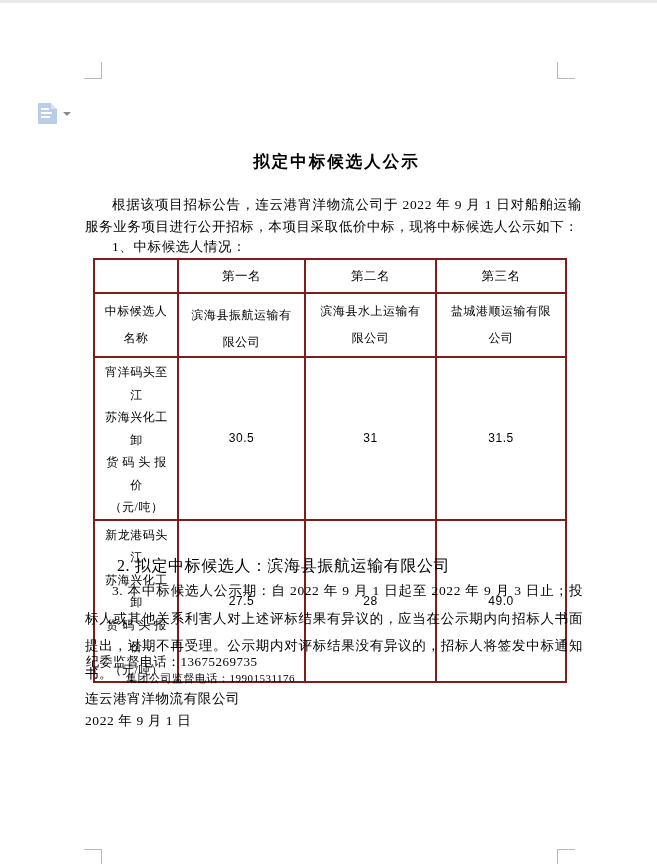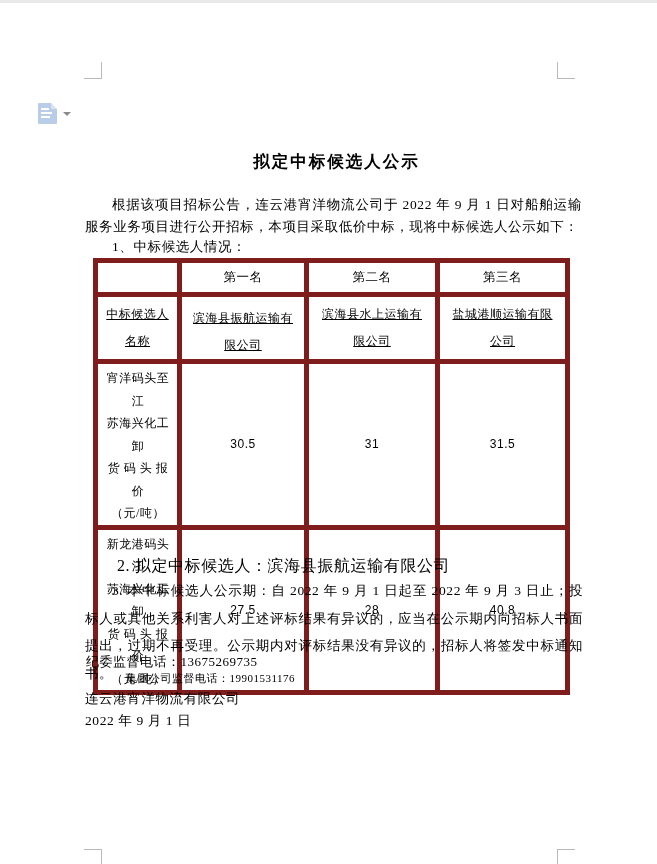--- a/index.html
+++ b/index.html
@@ -37,25 +37,25 @@
     font-size: 16.5px; font-weight: bold; letter-spacing: 2px; }
   .doc-subtitle { position: absolute; left: 8px; top: 151px; width: 657px; text-align: center;
     font-size: 16.5px; font-weight: bold; letter-spacing: 2px; }
 
   .intro { position: absolute; left: 85px; top: 194px; width: 497px;
     font-size: 13.5px; line-height: 21.5px; letter-spacing: 0.6px; text-indent: 2em; text-align: justify; }
   .sec1 { position: absolute; left: 85px; top: 238px; width: 497px;
     font-size: 13.5px; letter-spacing: 0.6px; text-indent: 2em; }
 
   table.bid { position: absolute; left: 93px; top: 258px; border-collapse: collapse; table-layout: fixed; }
-  table.bid td { border: 5px solid #7f1d1d; text-align: center; vertical-align: middle;
+  table.bid td { border: 2px solid #7f1d1d; text-align: center; vertical-align: middle;
     font-size: 12px; letter-spacing: 0.5px; overflow: hidden; }
   col.c1 { width: 84px; } col.c2 { width: 127px; } col.c3 { width: 131px; } col.c4 { width: 130px; }
   tr.hrow td { height: 34px; font-size: 12.5px; }
-  tr.nrow td { height: 57px; line-height: 27px; white-space: pre-line; text-decoration: underline; }
+  tr.nrow td { height: 57px; line-height: 27px; white-space: pre-line; }
   tr.nrow td.cotop { vertical-align: top; padding-top: 8px; }
   tr.prow td { height: 90px; }
   tr.prow2 td { height: 92px; }
   td.lbl { text-align: left; vertical-align: top; padding: 3px 4px 0 5px;
     line-height: 22.5px; white-space: pre-line; }
   td.num { font-family: "Liberation Sans", sans-serif; font-size: 13px; letter-spacing: 0; }
 
   .sec2 { position: absolute; left: 85px; top: 556px; width: 497px;
     font-size: 16px; letter-spacing: 0.6px; text-indent: 2em; }
   .sec3 { position: absolute; left: 85px; top: 577px; width: 498px;
@@ -122,21 +122,21 @@
       <td class="num">31</td>
       <td class="num">31.5</td>
     </tr>
     <tr class="prow2">
       <td class="lbl">新龙港码头江
 苏海兴化工卸
 货 码 头 报 价
 （元/吨）</td>
       <td class="num">27.5</td>
       <td class="num">28</td>
-      <td class="num">40.8</td>
+      <td class="num">49.0</td>
     </tr>
   </tbody>
     </table>
 
   <p class="sec2">2. 拟定中标候选人：滨海县振航运输有限公司</p>
   <p class="sec3">3. 本中标候选人公示期：自 2022 年 9 月 1 日起至 2022 年 9 月 3 日止；投标人或其他关系利害人对上述评标结果有异议的，应当在公示期内向招标人书面提出，过期不再受理。公示期内对评标结果没有异议的，招标人将签发中标通知书。</p>
 
   <p class="phone1">纪委监督电话：13675269735</p>
   <p class="phone2">集团公司监督电话：19901531176</p>
 

